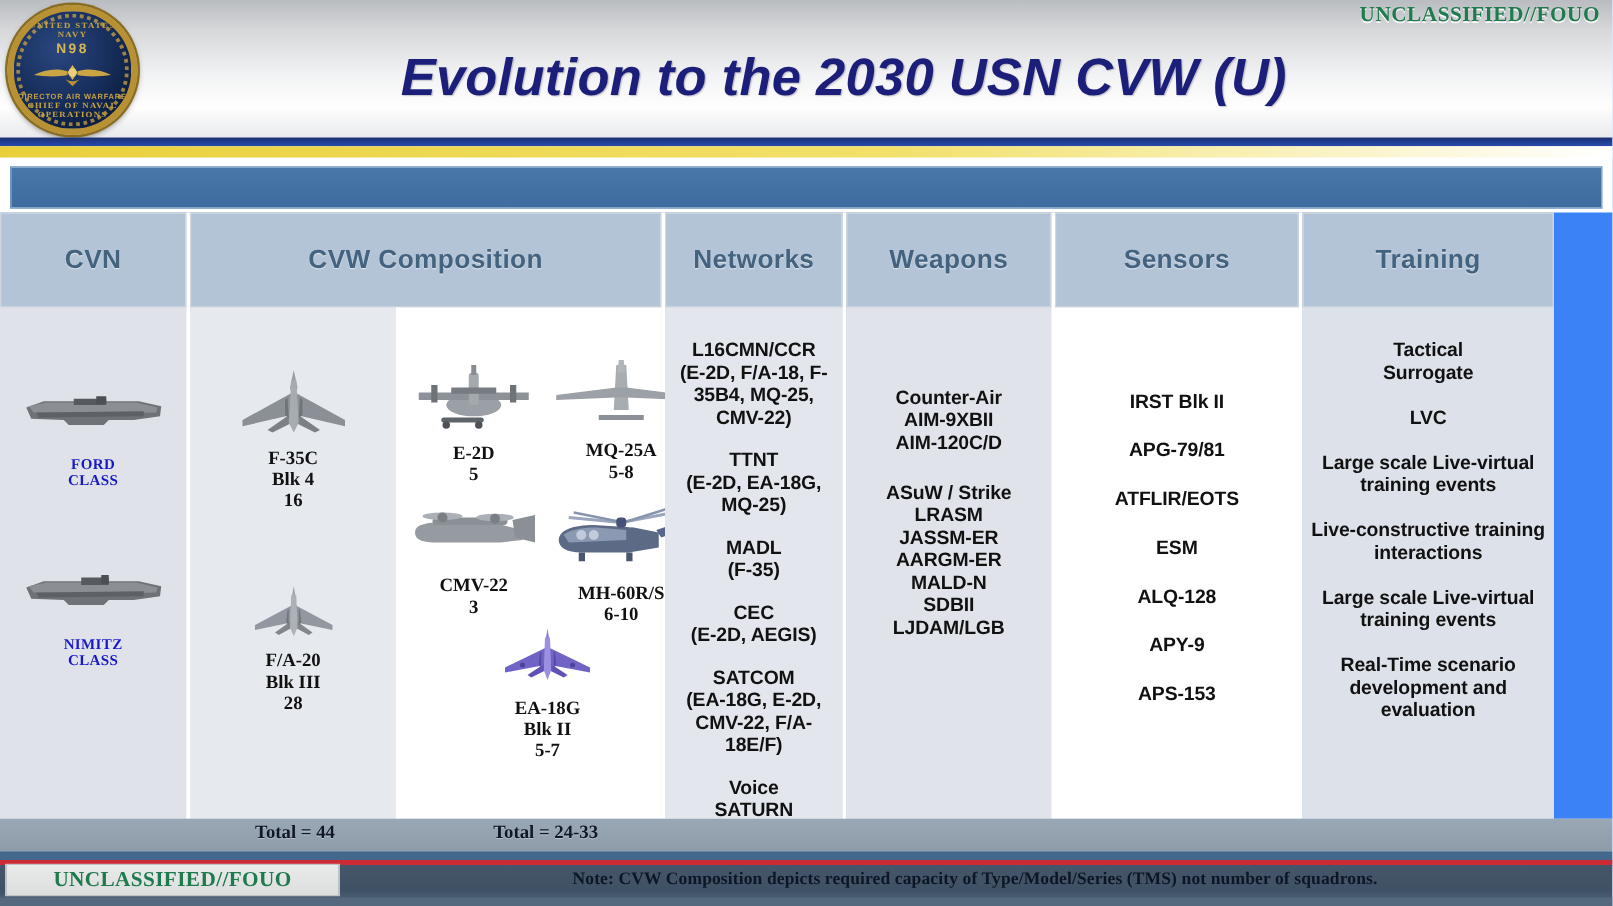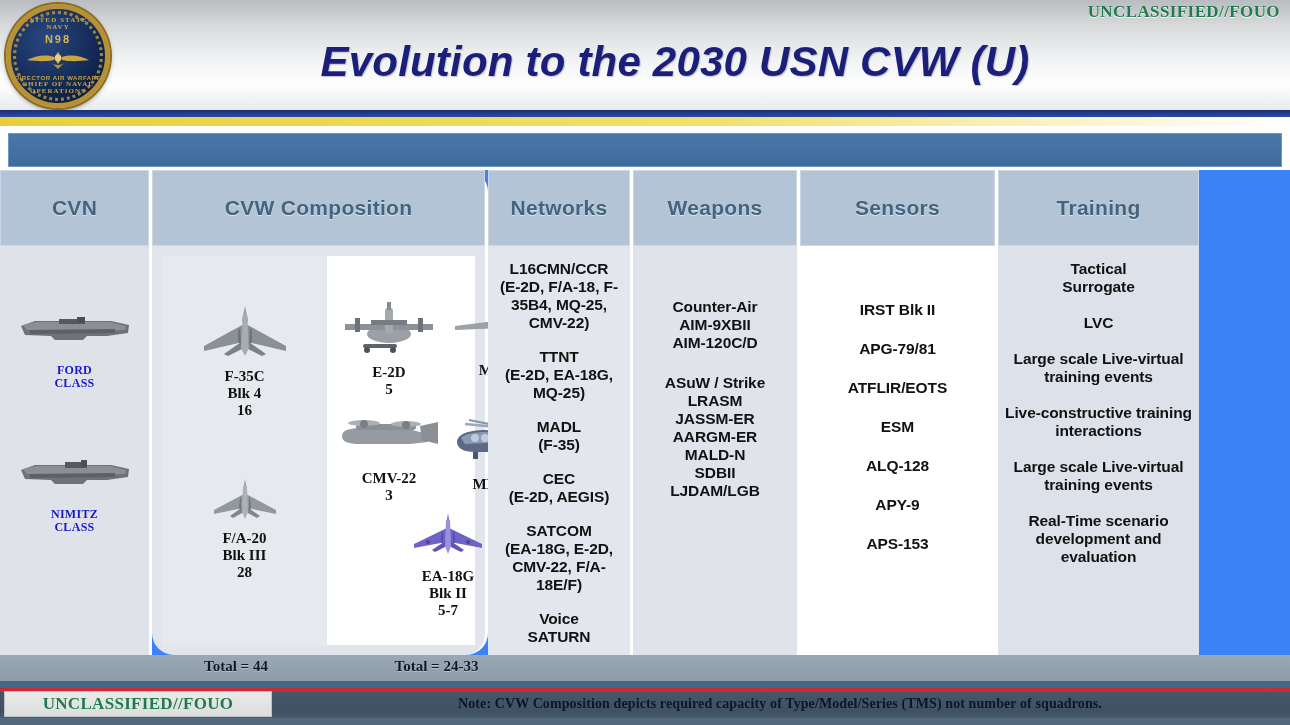--- a/index.html
+++ b/index.html
@@ -124,37 +124,37 @@
   }
   .col-head span {
     font-size: 21px; font-weight: bold;
     color: #44637f;
     letter-spacing: .3px;
     text-shadow: 0 1px 1px rgba(255,255,255,.6);
   }
   .col-body {
     flex: 1 1 auto;
     position: relative;
-    padding-top: 6px;
+    padding-top: 18px;
   }
 
   
   .c-cvn { width: 152px; }
   .c-cvn .col-body { background: #dfe3e9; }
   .ship-block { position: absolute; left: 0; width: 100%; text-align: center; }
   .ship-label {
     font-family: "Liberation Serif", serif;
     font-weight: bold; font-size: 12px;
     color: #1818c8; line-height: 13px;
     margin-top: 8px;
     letter-spacing: .3px;
   }
 
   
-  .c-cvw { width: 336px; border-radius: 22px; }
+  .c-cvw { width: 380px; }
   .c-cvw .col-head { width: 100%; }
   .cvw-inner { display: flex; height: 100%; }
   .cvw-left { width: 165px; background: #e6eaef; position: relative; }
   .cvw-right { flex: 1; background: #ffffff; position: relative; border-left: 3px solid #ffffff;}
   .ac-block { position: absolute; text-align: center; }
   .ac-label {
     font-family: "Liberation Serif", serif;
     font-weight: bold; font-size: 15px; color: #111111;
     line-height: 17px; margin-top: 4px;
   }
@@ -305,21 +305,21 @@
           </div>
         </div>
 
       </div>
     </div>
 
     <div class="col c-cvw">
       <div class="col-head">
         <span>CVW Composition</span>
       </div>
-      <div class="col-body" style="padding:10px;">
+      <div class="col-body" style="padding:0;">
         <div class="cvw-inner">
 
           <div class="cvw-left">
             <div class="ac-block" style="top:48px; left:0; width:100%;">
               <svg width="90" height="56" viewBox="0 0 90 56">
                 <path d="M45 2 L48 16 L46 24 L44 24 L42 16 Z" fill="#9a9fa4"></path>
                 <path d="M46 20 L86 42 L86 47 L47 38 Z" fill="#8b9096"></path>
                 <path d="M44 20 L4 42 L4 47 L43 38 Z" fill="#8b9096"></path>
                 <path d="M46 36 L66 50 L62 52 L46 44 Z" fill="#7c8187"></path>
                 <path d="M44 36 L24 50 L28 52 L44 44 Z" fill="#7c8187"></path>

